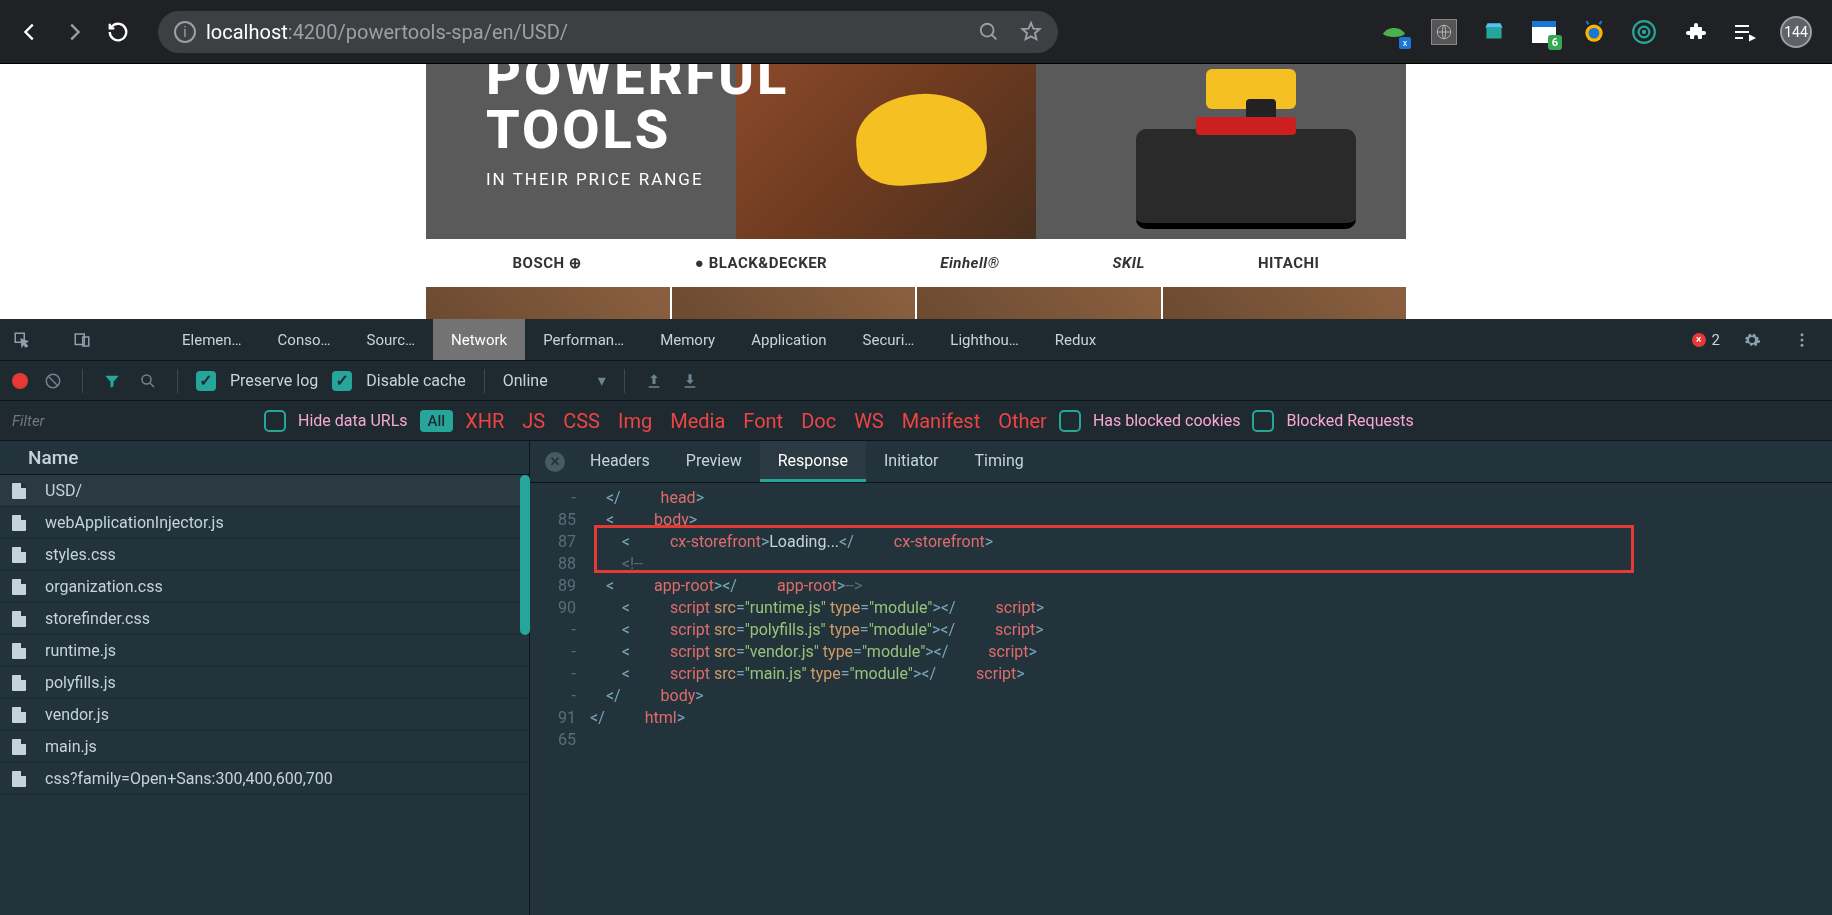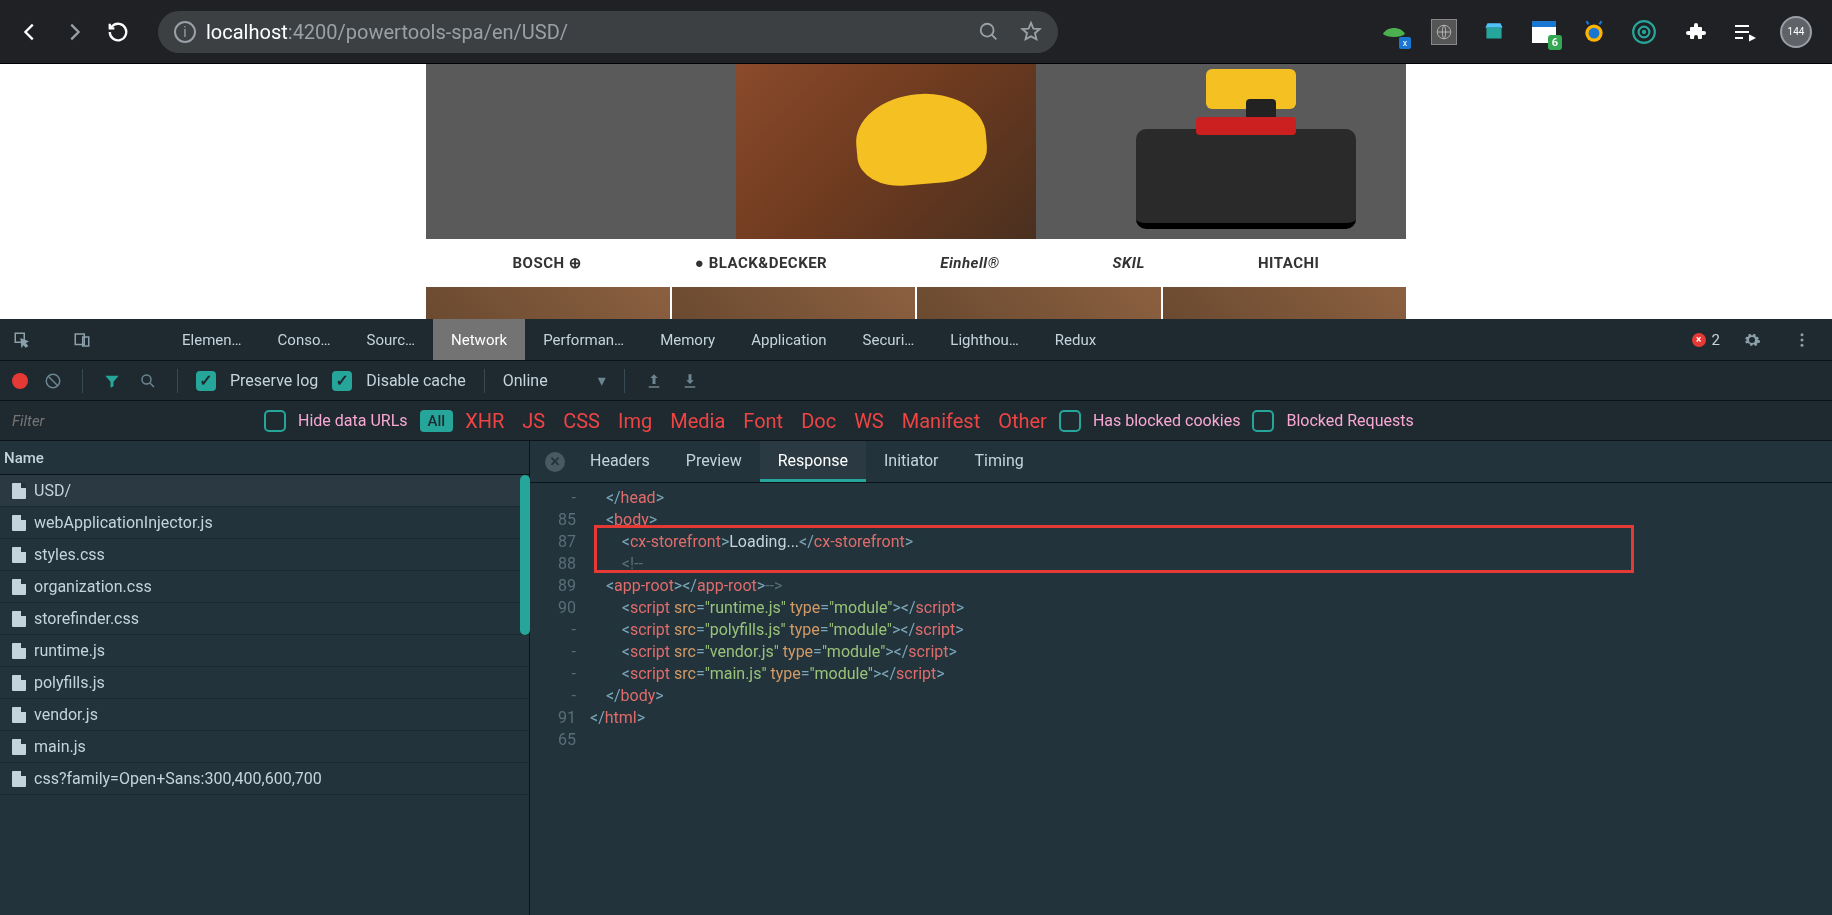--- a/index.html
+++ b/index.html
@@ -11,21 +11,21 @@
 .nav-btn.enabled { color: #fff; }
 .url-pill { flex: 0 0 900px; height: 42px; background: #3c4043; border-radius: 21px; display: flex; align-items: center; padding: 0 16px; gap: 10px; margin-left: 16px; }
 .url-info-icon { width: 22px; height: 22px; border-radius: 50%; border: 2px solid #9aa0a6; display: flex; align-items: center; justify-content: center; font-size: 14px; color: #9aa0a6; }
 .url-text { flex: 1; font-size: 20px; color: #fff; }
 .url-text .dim { color: #9aa0a6; }
 .url-tools { display: flex; gap: 20px; color: #9aa0a6; margin-left: auto; }
 .url-tools svg { width: 22px; height: 22px; }
 .ext-icons { display: flex; gap: 22px; margin-left: auto; align-items: center; margin-right: 10px; }
 .ext-icon { width: 28px; height: 28px; display: flex; align-items: center; justify-content: center; position: relative; }
 .ext-icon .badge { position: absolute; bottom: -4px; right: -4px; background: #34a853; color: #fff; font-size: 11px; padding: 1px 4px; border-radius: 3px; font-weight: bold; }
-.avatar { width: 32px; height: 32px; border-radius: 50%; background: #5f6368; border: 2px solid #9aa0a6; display:flex; align-items:center; justify-content:center; font-size:10px; color:#fff;}
+.avatar { width: 32px; height: 32px; border-radius: 50%; background: #5f6368; border: 2px solid #9aa0a6; display:flex; align-items:center; justify-content:center; font-size:14px; color:#fff;}
 
 
 .page-view { flex: 0 0 255px; background: #fff; overflow: hidden; position: relative; }
 .page-inner { width: 980px; margin: 0 auto; }
 .hero { height: 175px; background: #5a5a5a; position: relative; overflow: hidden; }
 .hero-text { position: absolute; left: 60px; top: -15px; color: #fff; }
 .hero-text .h1 { font-size: 54px; font-weight: 800; letter-spacing: 3px; line-height: 1; }
 .hero-text .sub { font-size: 17px; letter-spacing: 2px; margin-top: 12px; }
 .hero-worker { position:absolute; left:310px; top:0; width:300px; height:175px; background:linear-gradient(135deg,#8b4a2b 0%,#6d3a1f 50%,#4a3020 100%); overflow:hidden;}
 .helmet { position:absolute; left:120px; top:30px; width:130px; height:90px; background:#f4c022; border-radius:50% 50% 35% 35%; transform:rotate(-5deg);}
@@ -67,41 +67,41 @@
 .dt-filterbar { height: 40px; display: flex; align-items: center; gap: 12px; padding: 0 12px; background: #1e2a30; border-bottom: 1px solid #0b1418; }
 .filter-input { width: 240px; height: 28px; background: transparent; border: none; color: #8ba0ab; font-size: 15px; font-style: italic; outline: none; }
 .f-check { width:22px;height:22px;border:2px solid #26a69a;border-radius:5px;background:transparent;}
 .f-label { font-size: 16px; color: #f9a8d4; white-space:nowrap;}
 .pill-all { background:#26a69a; color:#1e2a30; padding:2px 8px; border-radius:4px; font-size:15px; font-weight:500;}
 .f-type { font-size:20px; color:#ef4444; cursor:pointer;}
 
 .dt-body { flex:1; display:flex; min-height:0; background:#22333b;}
 
 .req-list { width: 530px; background:#22333b; border-right:1px solid #0b1418; display:flex; flex-direction:column; position:relative; }
-.req-header { height:34px; padding:0 4px; display:flex;align-items:center; font-size:15px; color:#c5d4dc; border-bottom:1px solid #0b1418; font-weight:500;}
+.req-header { height:34px; padding:0 28px; display:flex;align-items:center; font-size:19px; color:#c5d4dc; border-bottom:1px solid #0b1418; font-weight:500;}
 .req-rows { flex:1; overflow-y:auto; }
-.req-row { height:32px; display:flex; align-items:center; padding:0 12px; gap:8px; font-size:16px; color:#c5d4dc; border-bottom:1px solid #1a2a32;}
+.req-row { height:32px; display:flex; align-items:center; padding:0 12px; gap:19px; font-size:16px; color:#c5d4dc; border-bottom:1px solid #1a2a32;}
 .req-row.sel { background:#2b3a42; }
 .file-icon { width:14px; height:16px; background:#c5d4dc; border-radius:1px; position:relative; flex-shrink:0;}
 .file-icon::after{content:"";position:absolute;top:0;right:0;width:5px;height:5px;background:#22333b;}
 .req-scroll { position:absolute; right:-1px; top:34px; width:10px; height:160px; background:#26a69a; border-radius:5px;}
 
 .resp-panel { flex:1; display:flex; flex-direction:column; min-width:0;}
 .resp-tabs { height:42px; display:flex; align-items:stretch; background:#22333b; border-bottom:1px solid #0b1418; padding-left:8px;}
 .resp-tabs .close{width:34px;display:flex;align-items:center;justify-content:center;}
 .resp-tabs .close div{width:20px;height:20px;border-radius:50%;background:#4a5a62;color:#22333b;display:flex;align-items:center;justify-content:center;font-size:13px;font-weight:bold;}
 .resp-tab { padding:0 18px; display:flex;align-items:center;font-size:16px;color:#c5d4dc; border-bottom:3px solid transparent;}
 .resp-tab.active { background:#2b3a42; border-bottom:3px solid #26a69a; color:#fff;}
 
 .code-area { flex:1; overflow:auto; font-family:Menlo,Consolas,monospace; font-size:16px; line-height:22px; padding:4px 0; background:#22333b;}
 .code-line { display:flex; }
 .gutter { width:60px; text-align:right; padding-right:14px; color:#5a6e78; flex-shrink:0; user-select:none;}
 .code { white-space:pre; }
 .tag-punc{color:#7aa6b8;}
-.tag-name{color:#e06c6c;}
+.tag-name{color:#e06c6c;margin-left:40px;}
 .tag-attr{color:#d19a66;}
 .tag-str{color:#98c379;}
 .tag-txt{color:#c5d4dc;}
 .tag-cm{color:#5a6e78;}
 .highlight-box { position:absolute; border:3px solid #e53935; pointer-events:none;}
 .code-wrap{position:relative;}
 </style>
 </head>
 <body>
 
@@ -194,20 +194,25 @@
   <div class="page-inner">
     <div class="hero">
       <div class="hero-worker">
           <div class="helmet"></div>
         </div>
       <div class="hero-drill">
           <div class="body"></div>
           <div class="grip"></div>
         </div>
       <div class="hero-case"></div>
+      <div class="hero-text">
+        <div class="h1">POWERFUL</div>
+        <div class="h1">TOOLS</div>
+        <div class="sub">IN THEIR PRICE RANGE</div>
+      </div>
     </div>
     <div class="brand-row">
       <span>BOSCH ⊕</span>
       <span>● BLACK&amp;DECKER</span>
       <span class="brand-einhell">Einhell®</span>
       <span class="brand-skil">SKIL</span>
       <span>HITACHI</span>
     </div>
     <div class="tiles">
         <div></div>

